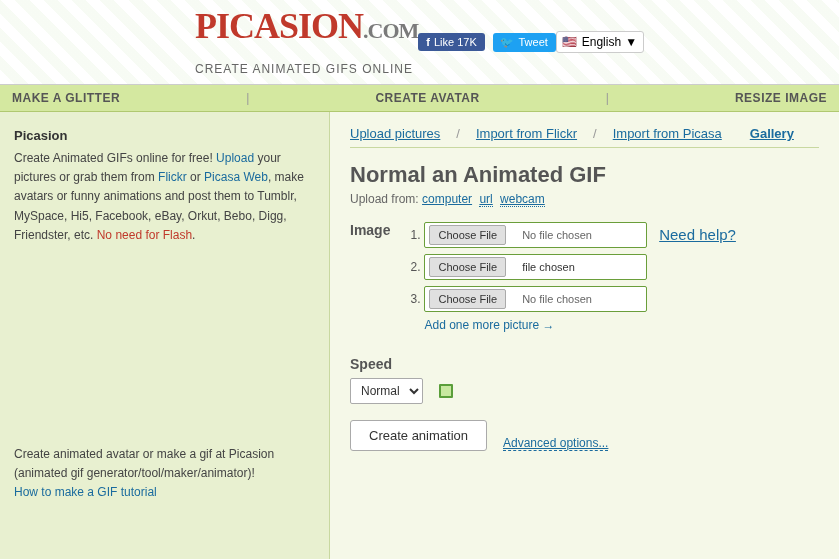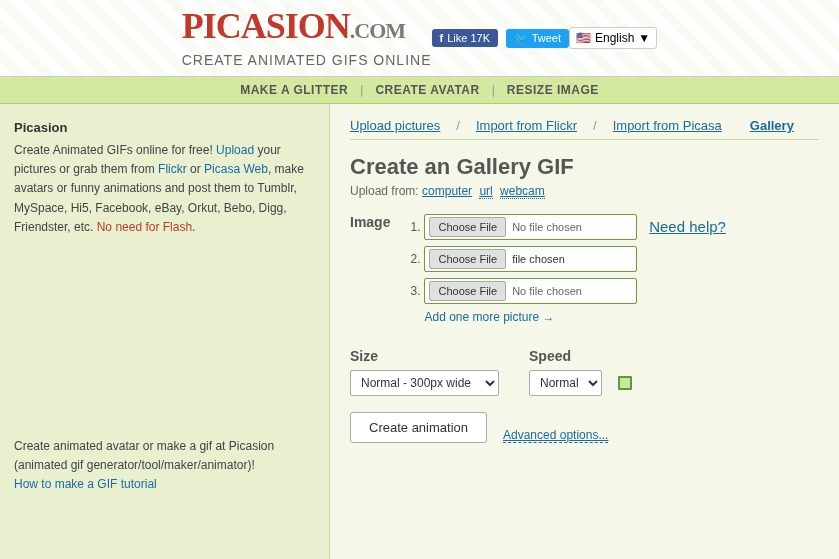--- a/index.html
+++ b/index.html
@@ -43,25 +43,25 @@
       letter-spacing: -1px;
       line-height: 1;
     }
 
     #logo span.dot-com {
       color: #7a7a7a;
       font-size: 22px;
     }
 
     #tagline {
-      font-size: 14px;
+      font-size: 12px;
       color: #666;
       letter-spacing: 1px;
       text-transform: uppercase;
-      margin-top: 8px;
+      margin-top: 18px;
     }
 
     #header-social {
       display: flex;
       gap: 8px;
       align-items: center;
     }
 
     .fb-btn {
       background: #3b5998;
@@ -95,21 +95,21 @@
       background: white;
       font-size: 12px;
     }
 
     
     #nav-bar {
       background: #d4e8a0;
       border-bottom: 1px solid #b0c870;
       padding: 6px 12px;
       display: flex;
-      justify-content: center;
+      justify-content: space-between;
       gap: 12px;
       align-items: center;
     }
 
     .nav-link {
       color: #555;
       text-decoration: none;
       font-size: 12px;
       font-weight: bold;
       letter-spacing: 0.5px;
@@ -248,21 +248,21 @@
       border-radius: 2px;
     }
 
     .choose-file-btn {
       background: #e0e0e0;
       border: 1px solid #aaa;
       padding: 3px 8px;
       font-size: 11px;
       cursor: pointer;
       border-radius: 2px;
-      margin-right: 6px;
+      margin-right: 16px;
       color: #333;
     }
 
     .file-status {
       font-size: 11px;
       color: #666;
       min-width: 120px;
     }
 
     .file-status.chosen {
@@ -410,21 +410,21 @@
 
     <div id="sub-tabs">
       <span class="sub-tab">Upload pictures</span>
       <span class="sub-tab-sep">/</span>
       <span class="sub-tab">Import from Flickr</span>
       <span class="sub-tab-sep">/</span>
       <span class="sub-tab">Import from Picasa</span>
       <span class="sub-tab" style="margin-left:12px;font-weight:bold;">Gallery</span>
     </div>
 
-    <div id="page-heading">Create an Gallery GIF</div>
+    <div id="page-heading">Normal an Animated GIF</div>
 
     <div id="upload-from">
       <span>Upload from:</span>
       <a href="#">computer</a>
       <a href="#" style="text-decoration:underline; border-bottom:1px dotted #1a6b9e;">url</a>
       <a href="#" style="text-decoration:underline; border-bottom:1px dotted #1a6b9e;">webcam</a>
     </div>
 
     <div style="display:flex; gap:12px; margin-bottom:8px;">
       <div id="image-label">Image</div>
@@ -454,29 +454,20 @@
             <button class="choose-file-btn">Choose File</button>
             <span class="file-status">No file chosen</span>
           </div>
         </div>
 
         <a id="add-more-link" href="#">Add one more picture →</a>
       </div>
     </div>
 
     <div id="options-row">
-      <div class="option-group">
-        <label>Size</label>
-        <select>
-          <option>Normal - 300px wide</option>
-          <option>Small - 150px wide</option>
-          <option>Medium - 200px wide</option>
-          <option>Large - 400px wide</option>
-        </select>
-      </div>
 
       <div class="option-group">
         <label>Speed</label>
         <div class="speed-row">
           <select>
             <option>Normal</option>
             <option>Slow</option>
             <option>Fast</option>
           </select>
           <span class="green-checkbox"></span>

